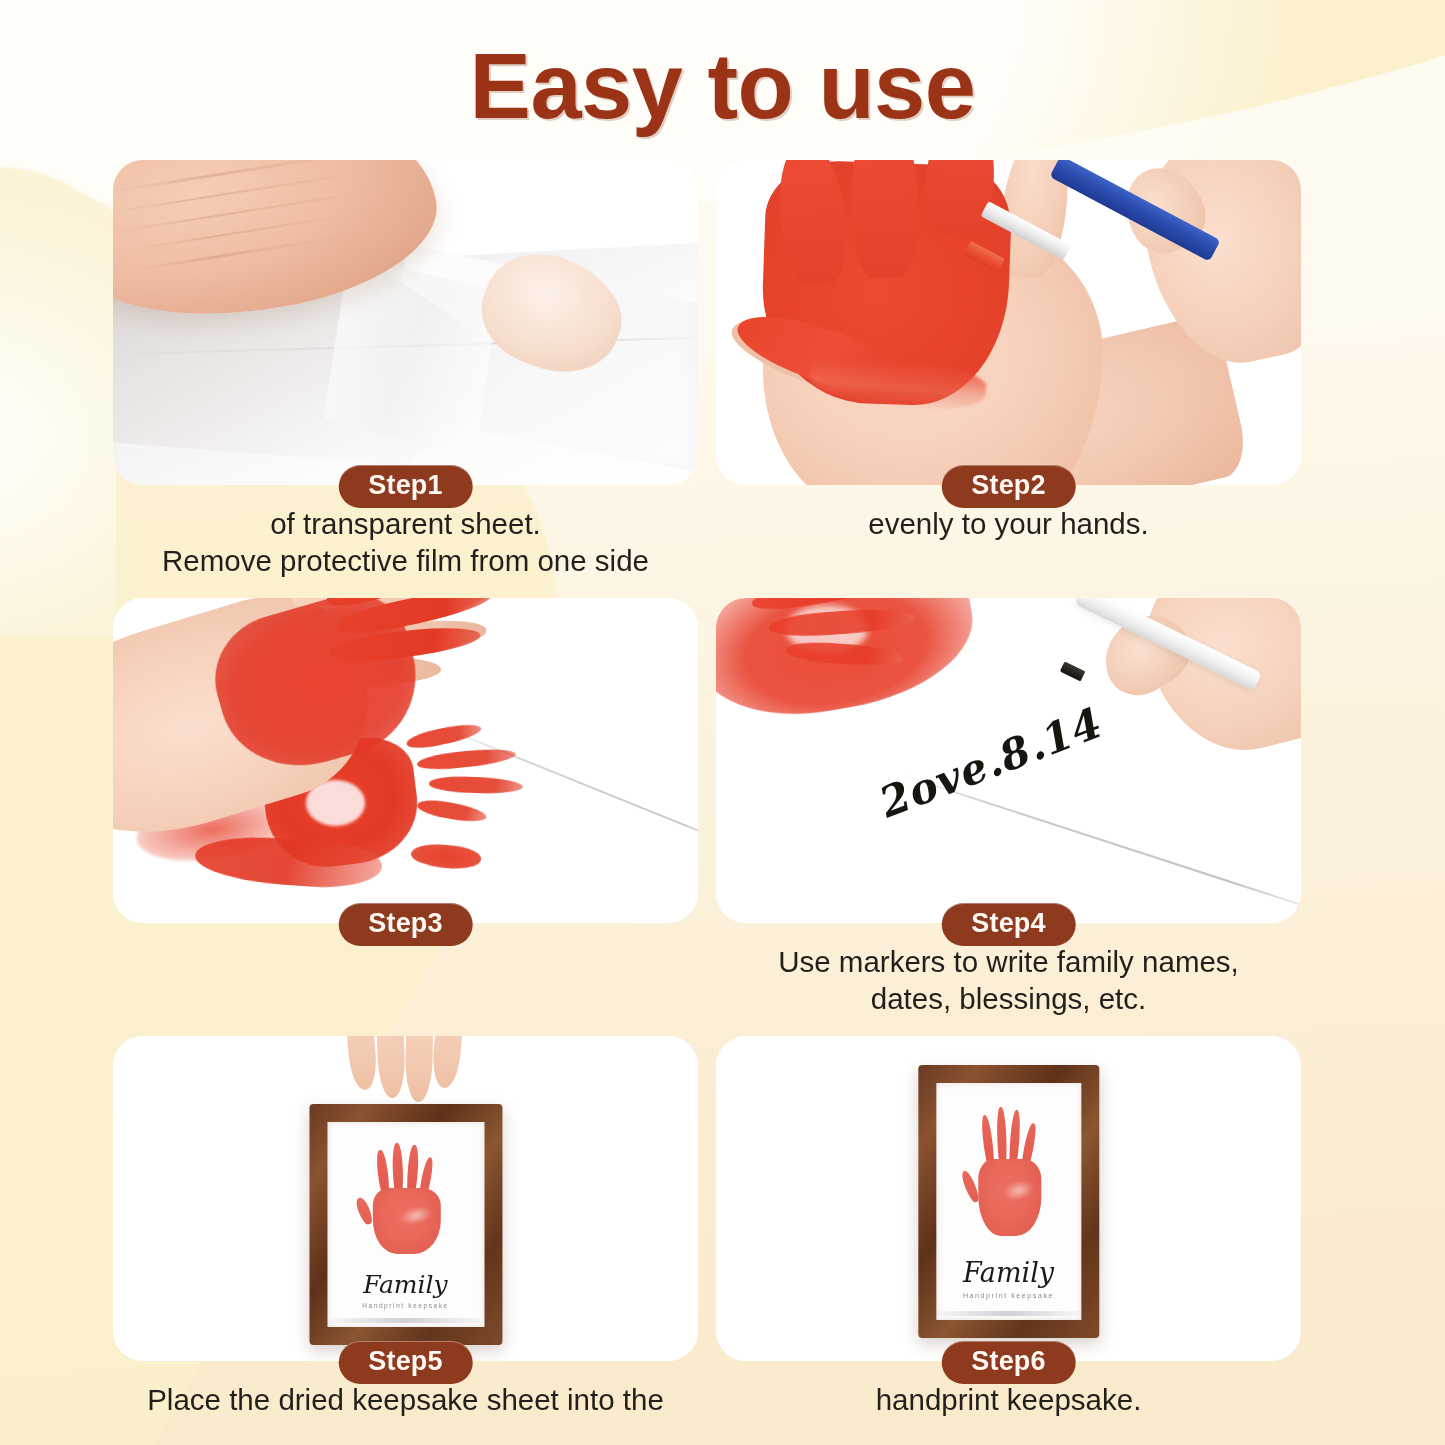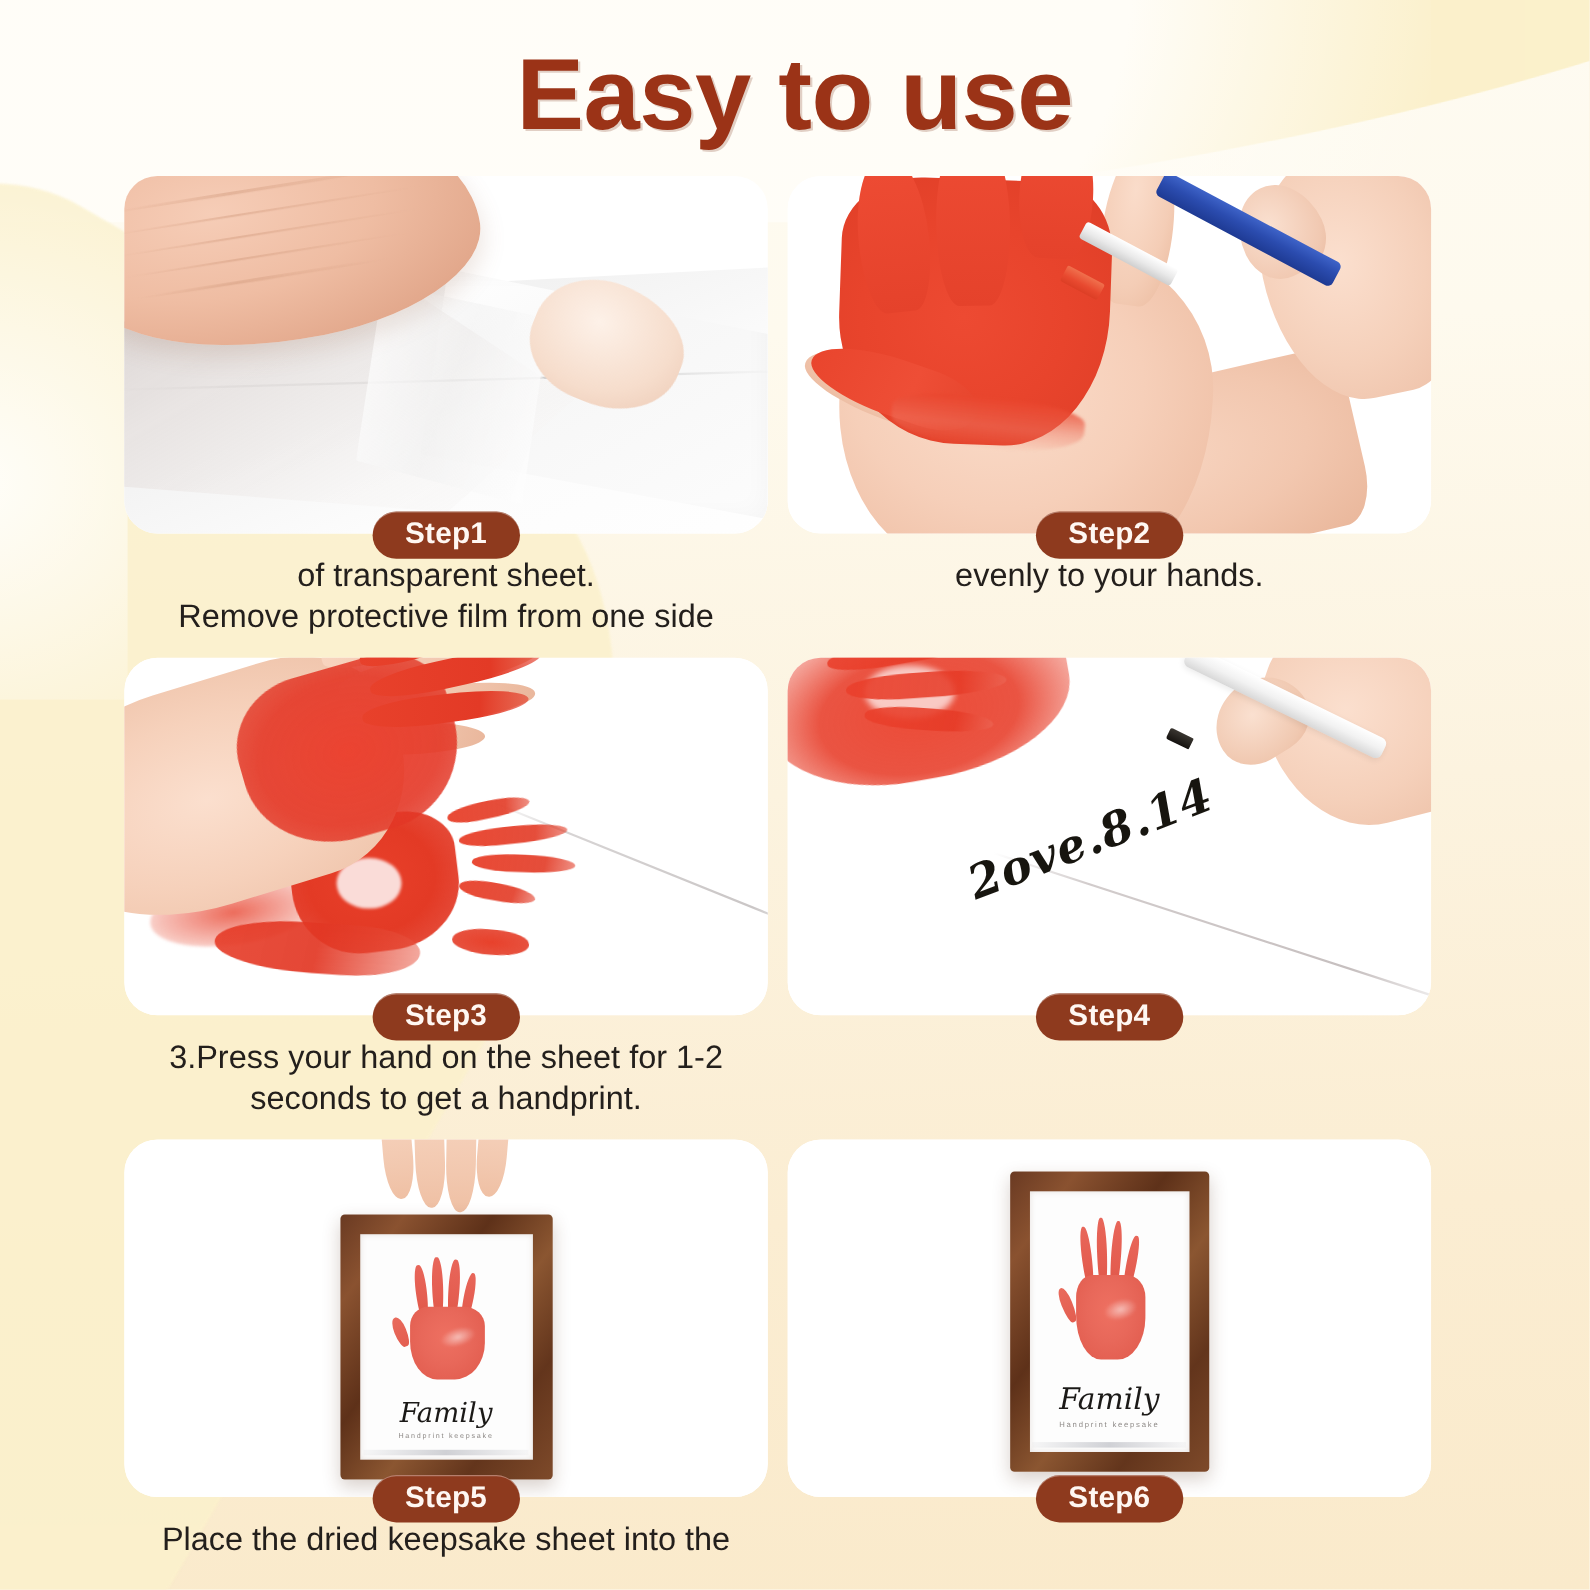--- a/index.html
+++ b/index.html
@@ -779,43 +779,43 @@
       <div class="s3-hand-finger s3-hf1"></div>
       <div class="s3-hand-finger s3-hf2"></div>
       <div class="s3-hand-finger s3-hf3"></div>
       <div class="s3-hand-finger s3-hf4"></div>
       <div class="s3-hand-paint"></div>
       <div class="s3-hand-paint-f s3-hpf1"></div>
       <div class="s3-hand-paint-f s3-hpf2"></div>
       <div class="s3-hand-paint-f s3-hpf3"></div>
     </div>
     <div class="badge">Step3</div>
-    <div class="caption">
-      <div>3.Press your hand on the sheet for 1-2</div>
-      <div>seconds to get a handprint.</div>
-    </div>
   </div>
 
   <div class="step-cell">
     <div class="photo">
       <div class="s4-bg"></div>
       <div class="s4-sheet-line"></div>
       <div class="s4-print"></div>
       <div class="s4-print-hollow"></div>
 
       <div class="s4-print-f s4-pf2"></div>
       <div class="s4-print-f s4-pf3"></div>
       <div class="s4-print-f s4-pf4"></div>
       <div class="s4-writing">2ove.8.14</div>
       <div class="s4-hand"></div>
       <div class="s4-hand-thumb"></div>
       <div class="s4-marker"></div>
       <div class="s4-marker-tip"></div>
     </div>
     <div class="badge">Step4</div>
+    <div class="caption">
+      <div>Use markers to write family names,</div>
+      <div>dates, blessings, etc.</div>
+    </div>
   </div>
 
   <div class="step-cell">
     <div class="photo">
       <div class="sf-bg"></div>
       <div class="sf-hand-above">
         <div class="sf-ha-finger sf-ha-f1"></div>
         <div class="sf-ha-finger sf-ha-f2"></div>
         <div class="sf-ha-finger sf-ha-f3"></div>
         <div class="sf-ha-finger sf-ha-f4"></div>
@@ -858,16 +858,17 @@
             <div class="hp-palm-crease"></div>
             <div class="hp-word" style="font-size:27px;">Family</div>
             <div class="hp-sub" style="font-size:7px;">Handprint keepsake</div>
           </div>
           <div class="frame-glass-edge"></div>
         </div>
       </div>
     </div>
     <div class="badge">Step6</div>
     <div class="caption">
+      <div>handprint keepsake.</div>
     </div>
   </div>
 
 </div>
 
 </body></html>

